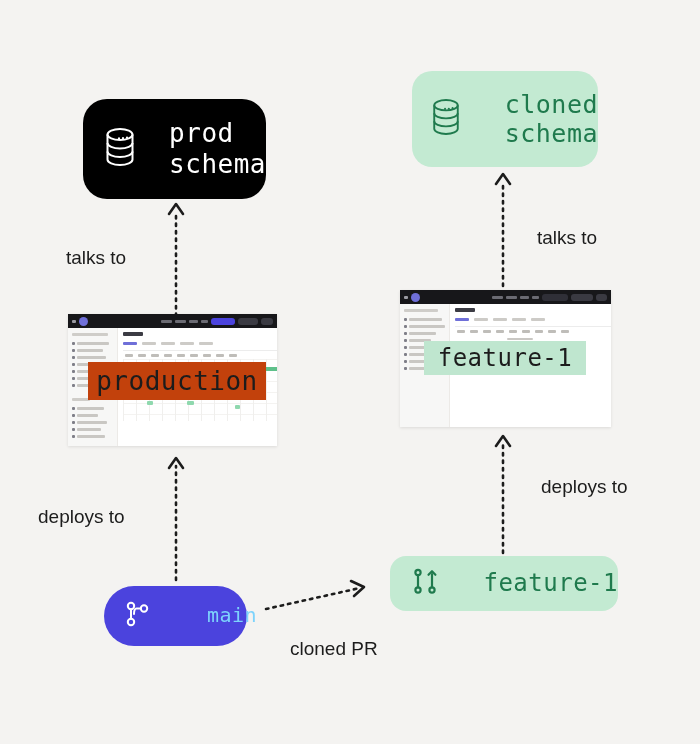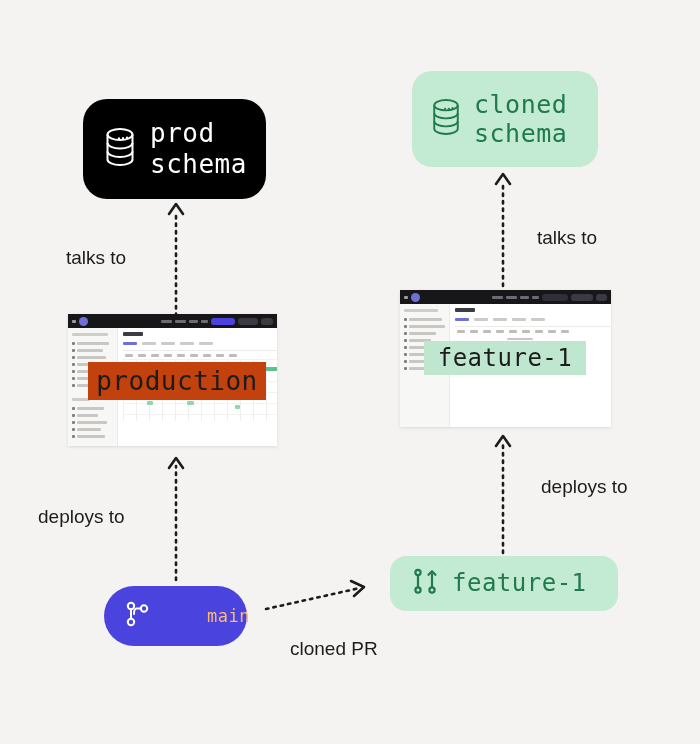--- a/index.html
+++ b/index.html
@@ -22,20 +22,21 @@
   
   .node {
     position: absolute;
     box-sizing: border-box;
     display: flex;
     align-items: center;
     gap: 14px;
     border-radius: 20px;
     font-family: "DejaVu Sans Mono", monospace;
     letter-spacing: 0.5px;
+    justify-content: space-between;
   }
   .node .label {
     font-family: "DejaVu Sans Mono", monospace;
     white-space: pre;
     line-height: 1.18;
   }
   .node .icon {
     flex: 0 0 auto;
     display: block;
   }
@@ -71,22 +72,22 @@
   
   #node-main {
     left: 104px; top: 586px;
     width: 143px; height: 60px;
     background: #4b43dd;
     border-radius: 30px;
     padding: 0 0 0 21px;
     gap: 12px;
   }
   #node-main .label {
-    color: #fdba74;
-    font-size: 17px;
+    color: #7dd3fc;
+    font-size: 20px;
     margin-left: 44px;
   }
 
   
   #node-feature-pr {
     left: 390px; top: 556px;
     width: 228px; height: 55px;
     background: #c3ead2;
     border-radius: 16px;
     padding: 0 0 0 22px;

